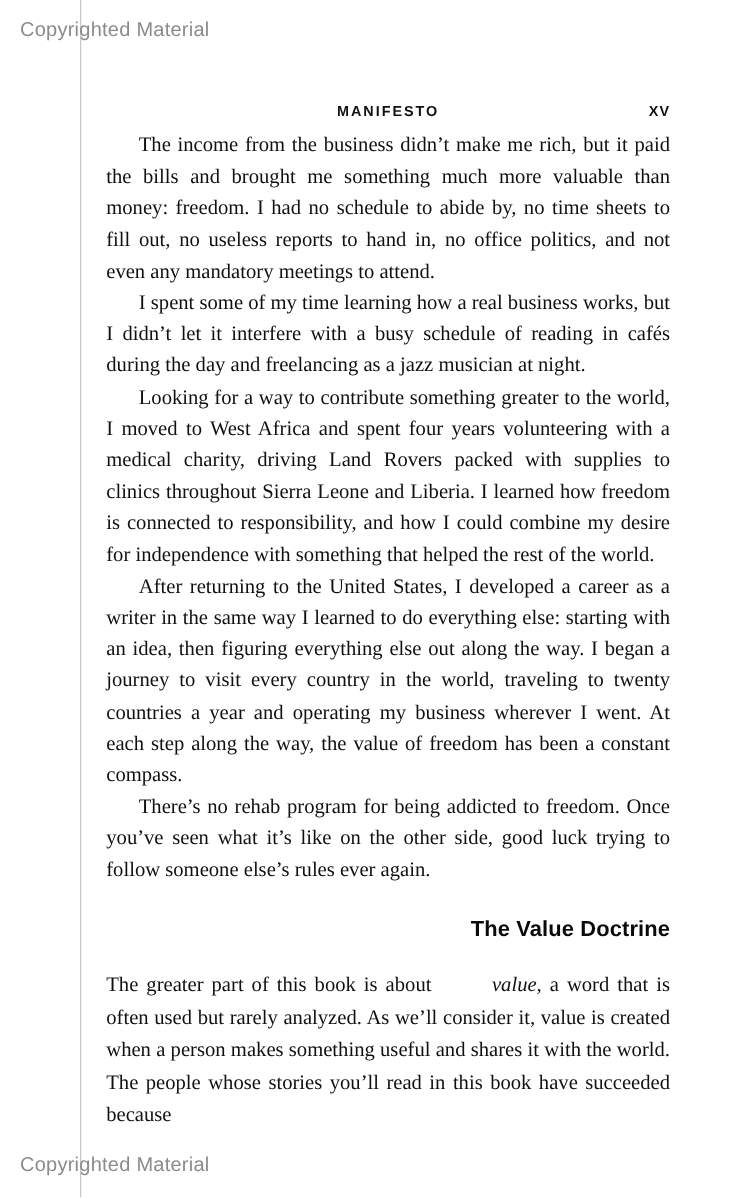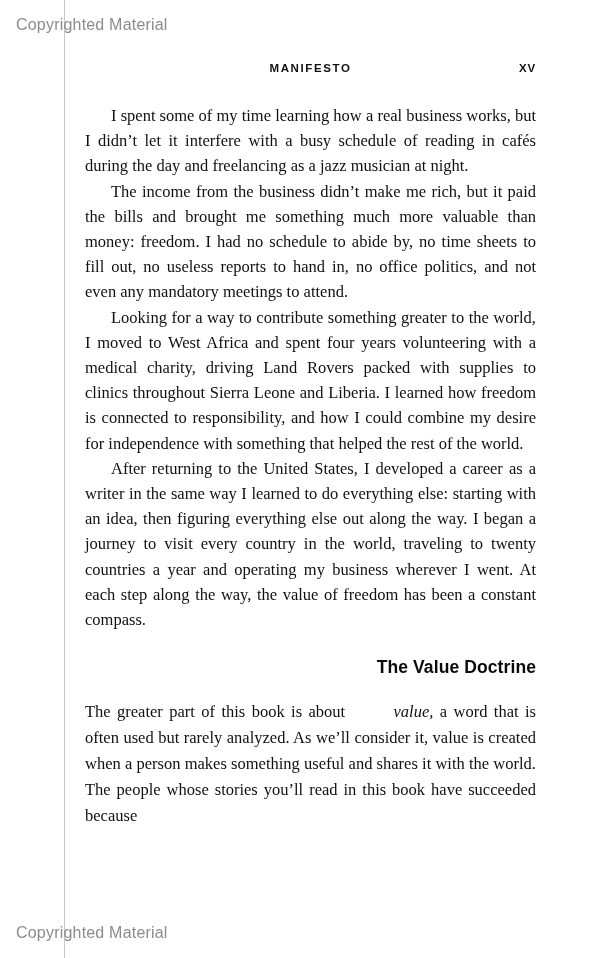--- a/index.html
+++ b/index.html
@@ -28,21 +28,21 @@
     text-align: left;
     font-family: "Liberation Sans", sans-serif;
     font-size: 16px;
     color: #8b8b8b;
     letter-spacing: 0.2px;
   }
   .copyright.top { top: 16px; }
   .copyright.bottom { top: 924px; }
   .runhead {
     position: absolute;
-    top: 62px;
+    top: 84px;
     left: 85px;
     width: 451px;
     height: 15px;
     font-family: "Liberation Sans", sans-serif;
     font-weight: bold;
     font-size: 11.5px;
     color: #111111;
   }
   .runhead .title {
     position: absolute;
@@ -90,24 +90,25 @@
   <div class="edge-line"></div>
 
   <div class="copyright top">Copyrighted Material</div>
 
   <div class="runhead">
     <span class="title">MANIFESTO</span>
     <span class="folio">XV</span>
   </div>
 
   <div class="textblock">
+    <p class="body-para">The income from the business didn’t make me rich, but it paid the bills and brought me something much more valuable than money: freedom. I had no schedule to abide by, no time sheets to fill out, no useless reports to hand in, no office politics, and not even any mandatory meetings to attend.</p>
     <p class="body-para">I spent some of my time learning how a real business works, but I didn’t let it interfere with a busy schedule of reading in cafés during the day and freelancing as a jazz musician at night.</p>
-    <p class="body-para">The income from the business didn’t make me rich, but it paid the bills and brought me something much more valuable than money: freedom. I had no schedule to abide by, no time sheets to fill out, no useless reports to hand in, no office politics, and not even any mandatory meetings to attend.</p>
     <p class="body-para">Looking for a way to contribute something greater to the world, I moved to West Africa and spent four years volunteering with a medical charity, driving Land Rovers packed with supplies to clinics throughout Sierra Leone and Liberia. I learned how freedom is connected to responsibility, and how I could combine my desire for independence with something that helped the rest of the world.</p>
     <p class="body-para">After returning to the United States, I developed a career as a writer in the same way I learned to do everything else: starting with an idea, then figuring everything else out along the way. I began a journey to visit every country in the world, traveling to twenty countries a year and operating my business wherever I went. At each step along the way, the value of freedom has been a constant compass.</p>
+    <p class="body-para">There’s no rehab program for being addicted to freedom. Once you’ve seen what it’s like on the other side, good luck trying to follow someone else’s rules ever again.</p>
 
     <p class="section-heading">The Value Doctrine</p>
 
     <p class="no-indent"><span>The greater part of this book is about </span><span class="italic">value,</span><span> a word that is often used but rarely analyzed. As we’ll consider it, value is created when a person makes something useful and shares it with the world. The people whose stories you’ll read in this book have succeeded because</span></p>
   </div>
 
   <div class="copyright bottom">Copyrighted Material</div>
 
 </div>
 

